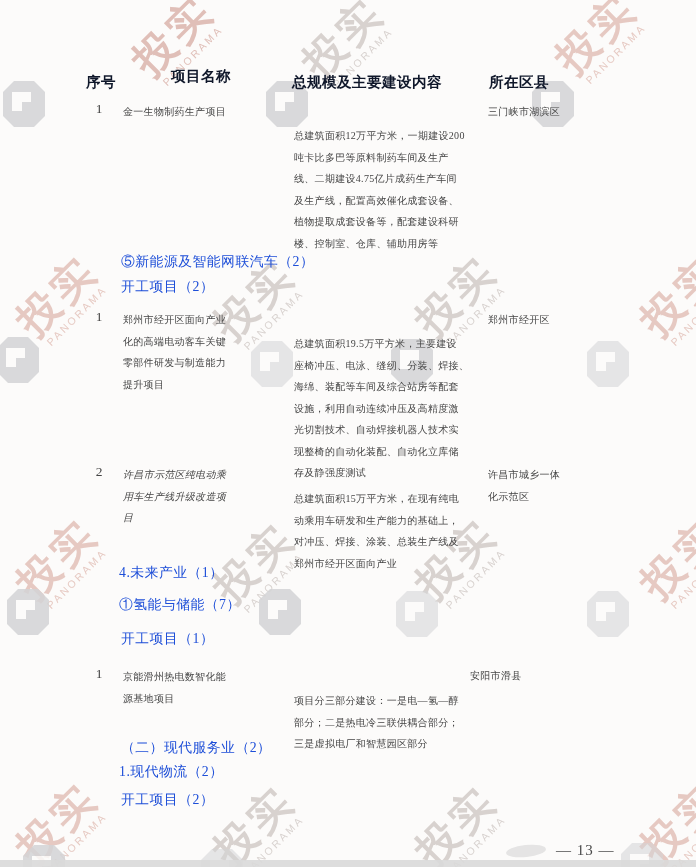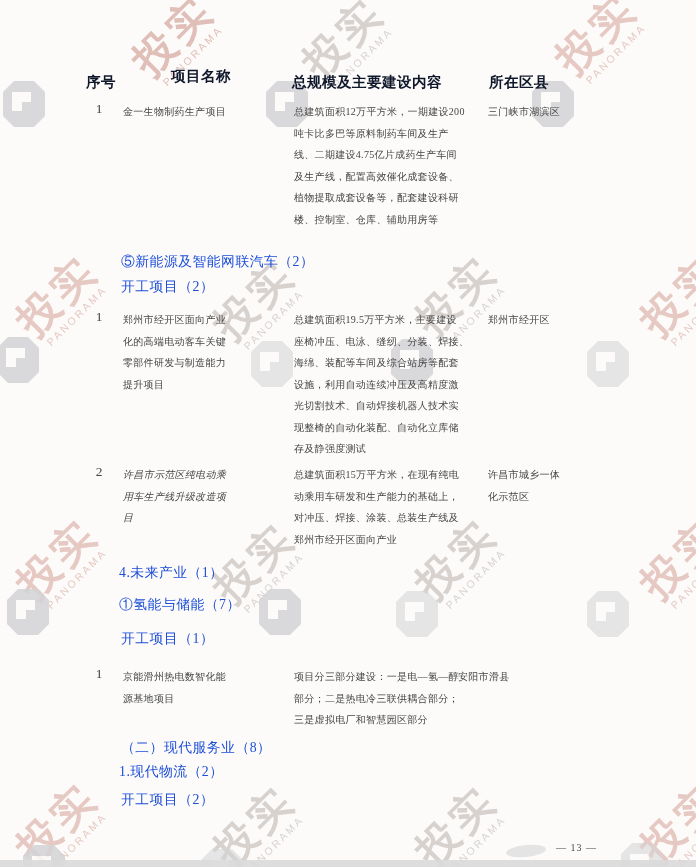--- a/index.html
+++ b/index.html
@@ -26,25 +26,25 @@
   .wm-pink{color:#e6c9c2;}
   .wm-pink-strong{color:#e0bfb8;}
   .wm-gray{color:#d8d2cf;}
   .wm-logo{position:absolute;color:#d4d4d6;opacity:.85;pointer-events:none;}
   .wm-logo.light{opacity:.55;}
   
   .hcell{position:absolute;font-weight:700;font-size:14.5px;letter-spacing:.5px;color:#0f172a;white-space:nowrap;}
   .seq{position:absolute;width:18px;text-align:center;font-size:13.5px;}
   .cell{position:absolute;font-size:10px;line-height:21.5px;letter-spacing:.3px;white-space:pre-line;}
   .name{width:150px;}
-  .scale{width:235px;}
+  .scale{width:235px;margin-top:24px;}
   .district{width:112px;}
   .section{position:absolute;font-size:13.8px;letter-spacing:.5px;white-space:nowrap;color:#1d4ed8;}
   
-  .pagenum{position:absolute;left:556px;top:842px;font-size:10px;letter-spacing:1px;color:#4a4a4a;white-space:nowrap;}
+  .pagenum{position:absolute;left:556px;top:842px;font-size:15px;letter-spacing:1px;color:#4a4a4a;white-space:nowrap;}
   .smudge{position:absolute;left:506px;top:845px;width:40px;height:12px;background:#cdcdcd;border-radius:50%;opacity:.5;transform:rotate(-6deg);}
   .bottom-strip{position:absolute;left:0;top:860px;width:696px;height:7px;background:#d9d9d9;opacity:.9;}
 </style>
 </head>
 <body>
 
 <div id="page">
 
   <div class="wm-text wm-pink-strong" style="left:119px;top:-18px;">
       <div class="wm-inner">
@@ -260,23 +260,23 @@
   <div class="section" style="left:119px;top:564px;">4.未来产业（1）</div>
   <div class="section" style="left:119px;top:596px;">①氢能与储能（7）</div>
   <div class="section" style="left:121px;top:630px;">开工项目（1）</div>
 
   <div class="seq" style="left:90px;top:666px;">1</div>
   <div class="cell name" style="left:123px;top:666px;">京能滑州热电数智化能
 源基地项目</div>
   <div class="cell scale" style="left:294px;top:666px;">项目分三部分建设：一是电—氢—醇
 部分；二是热电冷三联供耦合部分；
 三是虚拟电厂和智慧园区部分</div>
-  <div class="cell district" style="left:458px;top:666px;">安阳市滑县</div>
-
-  <div class="section" style="left:121px;top:739px;">（二）现代服务业（8）</div>
+  <div class="cell district" style="left:470px;top:666px;font-family:Liberation Mono, monospace;">安阳市滑县</div>
+
+  <div class="section" style="left:121px;top:739px;">（二）现代服务业（2）</div>
   <div class="section" style="left:119px;top:763px;">1.现代物流（2）</div>
   <div class="section" style="left:121px;top:791px;">开工项目（2）</div>
 
   <div class="smudge"></div>
   <div class="pagenum">— 13 —</div>
   <div class="bottom-strip"></div>
 
 </div>
 
 </body></html>

